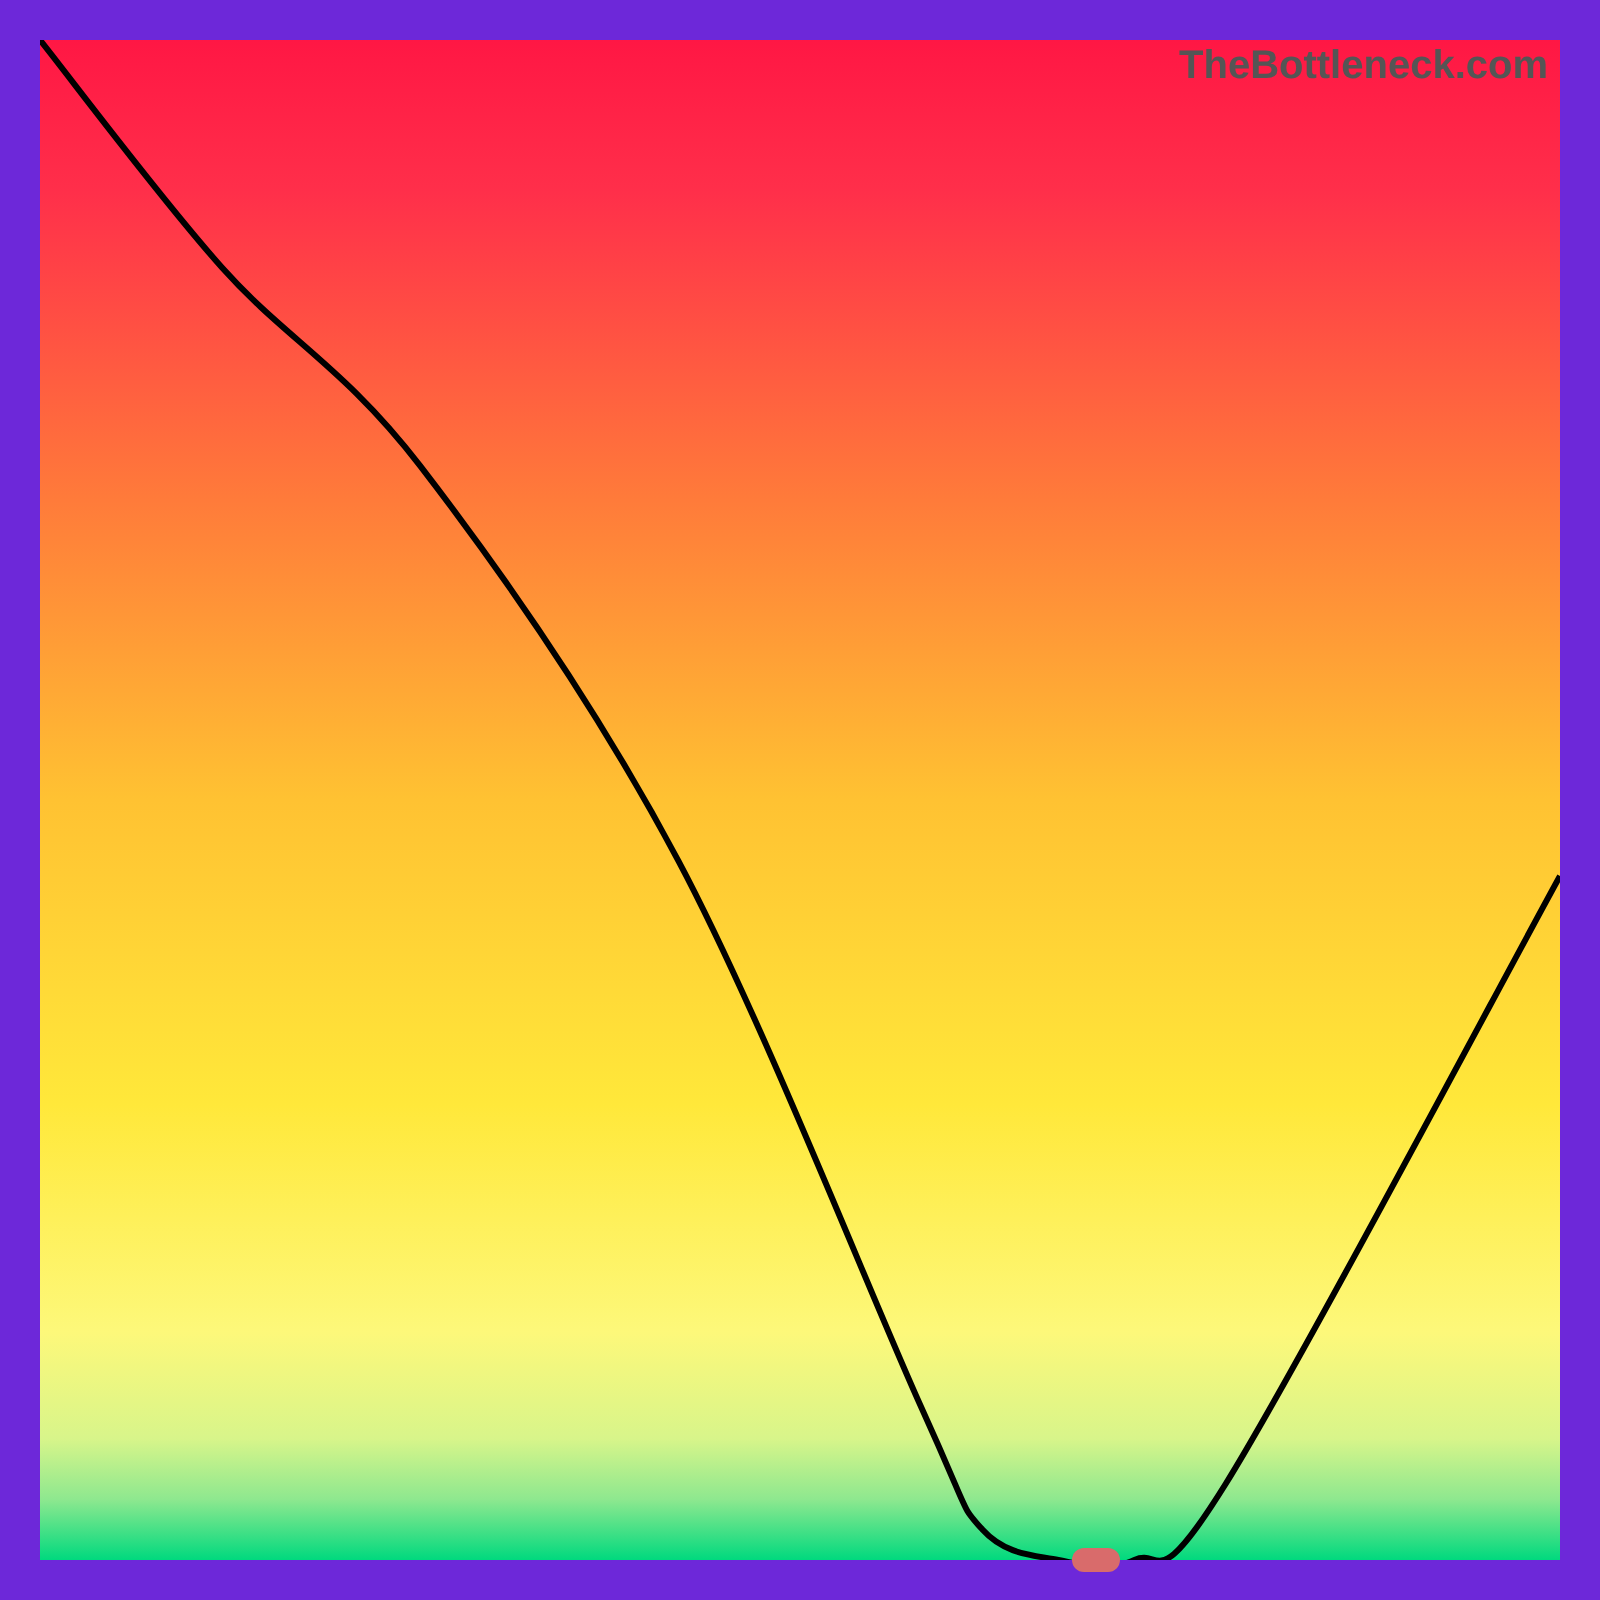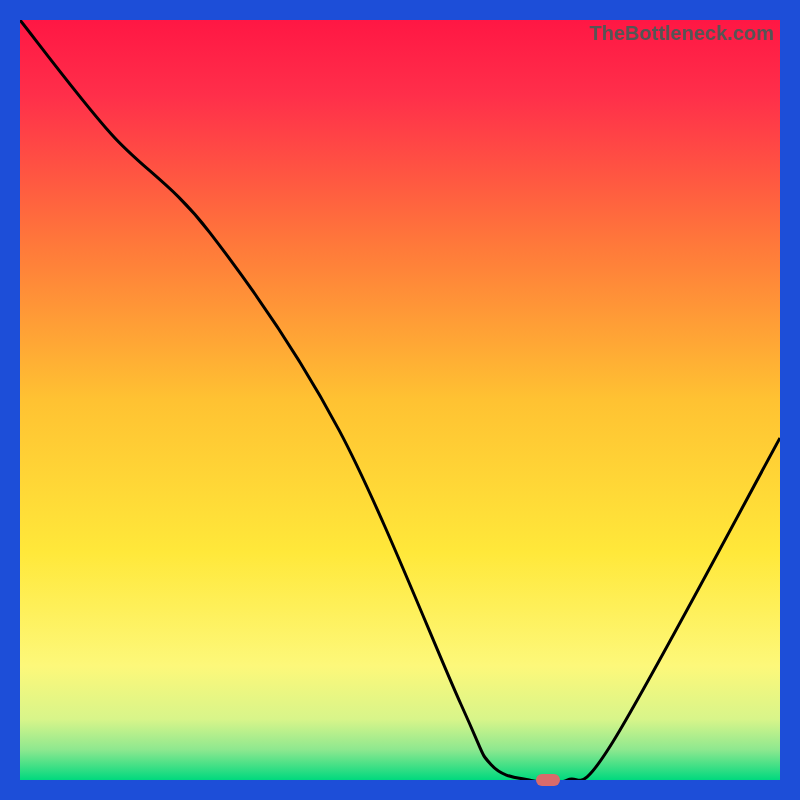--- a/index.html
+++ b/index.html
@@ -1,21 +1,21 @@
 <!DOCTYPE html>
 <html><head>
 <meta charset="utf-8">
 <style>
   * { margin: 0; padding: 0; box-sizing: border-box; }
   html, body { width: 800px; height: 800px; overflow: hidden; }
   .chart-container {
     position: relative;
     width: 800px;
     height: 800px;
-    background: #1d4ed8;
+    background: #6d28d9;
   }
   .plot-area {
     position: absolute;
     left: 20px;
     top: 20px;
     width: 760px;
     height: 760px;
     background: #fff;
   }
   .gradient-bg {

